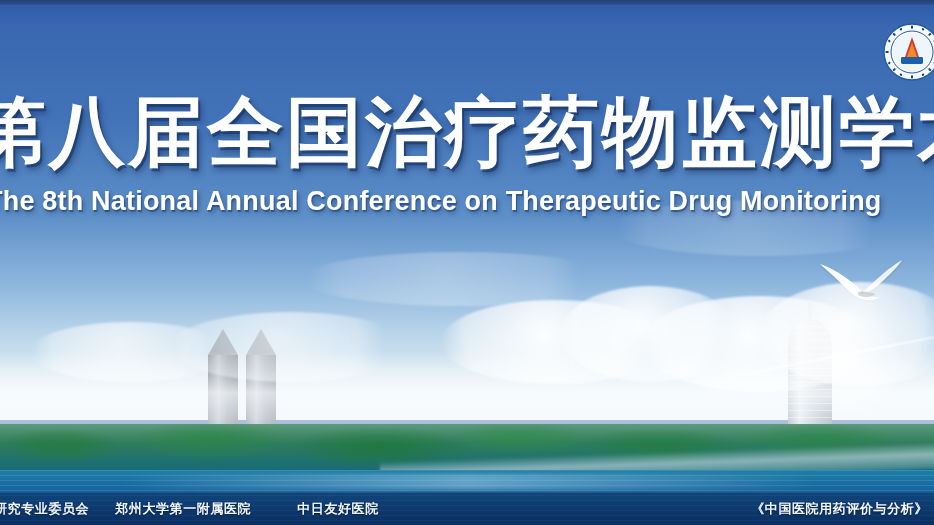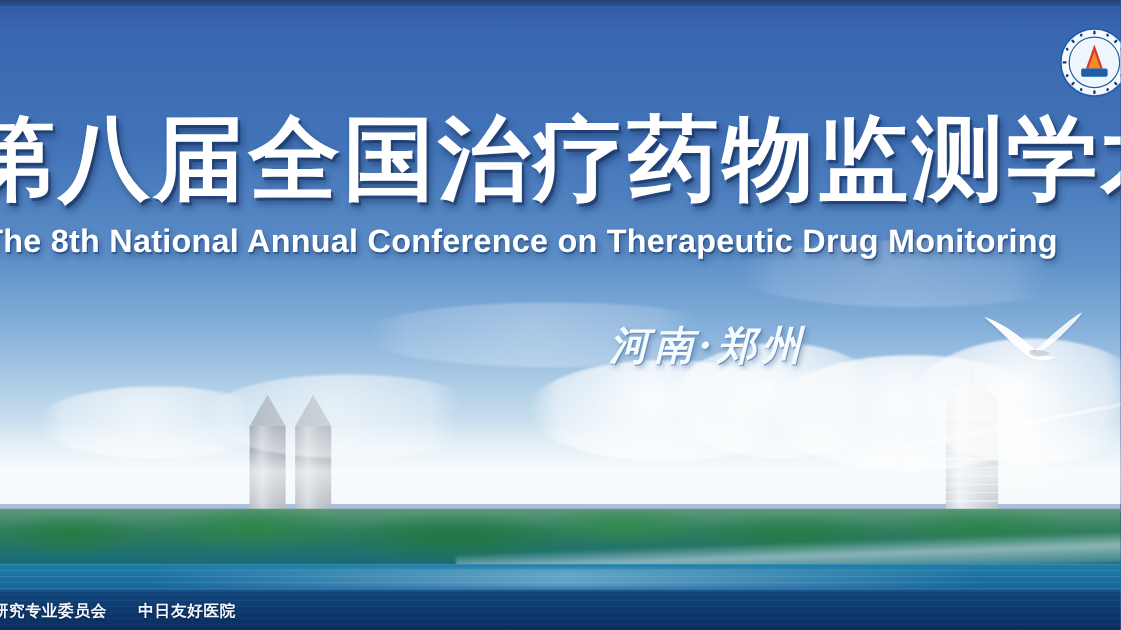--- a/index.html
+++ b/index.html
@@ -287,21 +287,21 @@
     white-space: nowrap;
     font-size: 13px;
     font-weight: 700;
     color: #f2f8ff;
     letter-spacing: .6px;
     text-shadow: 0 1px 2px rgba(4,20,48,.85);
   }
   .footer-left  { margin-left: -6px; }
   .footer-right { margin-left: auto; margin-right: 6px; }
   .fx { margin-right: 26px; }
-  .fx:last-child { margin-right: 0; }
+  .fx:last-child { margin-right: 0; margin-left: 20px; }
 </style>
 </head>
 <body>
 
 <div class="banner">
 
   <div class="sky"></div>
   <div class="top-strip"></div>
 
   <div class="cloud c7"></div>
@@ -378,21 +378,20 @@
   <div class="flare"></div>
   <div class="flare-streak"></div>
 
   <div class="green"></div>
   <div class="road"></div>
   <div class="water"></div>
   <div class="water-glint"></div>
 
   <div class="title-cn">第八届全国治疗药物监测学术年会</div>
   <div class="title-en">The 8th National Annual Conference on Therapeutic Drug Monitoring</div>
-  <div class="place">河南·郑州</div>
 
   <svg class="logo" viewBox="0 0 58 58">
     <circle cx="29" cy="29" r="28" fill="#ffffff" opacity="0.96"></circle>
     <circle cx="29" cy="29" r="28" fill="none" stroke="#1d5fa8" stroke-width="1.4"></circle>
     <circle cx="29" cy="29" r="21" fill="none" stroke="#1d5fa8" stroke-width="1"></circle>
     <circle cx="29" cy="29" r="19" fill="#eef5fb"></circle>
     <path d="M29 14 L36 34 L22 34 Z" fill="#d83a2b"></path>
     <path d="M29 20 L34 34 L24 34 Z" fill="#f28b2a"></path>
     <rect x="18" y="34" width="22" height="7" rx="1.4" fill="#1d5fa8"></rect>
     <g fill="#123f72">
@@ -411,19 +410,21 @@
       <rect x="5" y="39" width="2.6" height="2" rx="1" transform="rotate(-68 6.3 40)"></rect>
       <rect x="50.4" y="39" width="2.6" height="2" rx="1" transform="rotate(68 51.7 40)"></rect>
       <rect x="17" y="50.4" width="2" height="2.6" rx="1" transform="rotate(-22 18 51.7)"></rect>
       <rect x="39" y="50.4" width="2" height="2.6" rx="1" transform="rotate(22 40 51.7)"></rect>
     </g>
   </svg>
 
   <div class="footer">
     <div class="footer-group footer-left">
       <span class="fx">研究专业委员会</span>
+      <span class="fx">郑州大学第一附属医院</span>
       <span class="fx">中日友好医院</span>
     </div>
     <div class="footer-group footer-right">
+      <span class="fx">《中国医院用药评价与分析》</span>
     </div>
   </div>
 
 </div>
 
 </body></html>

